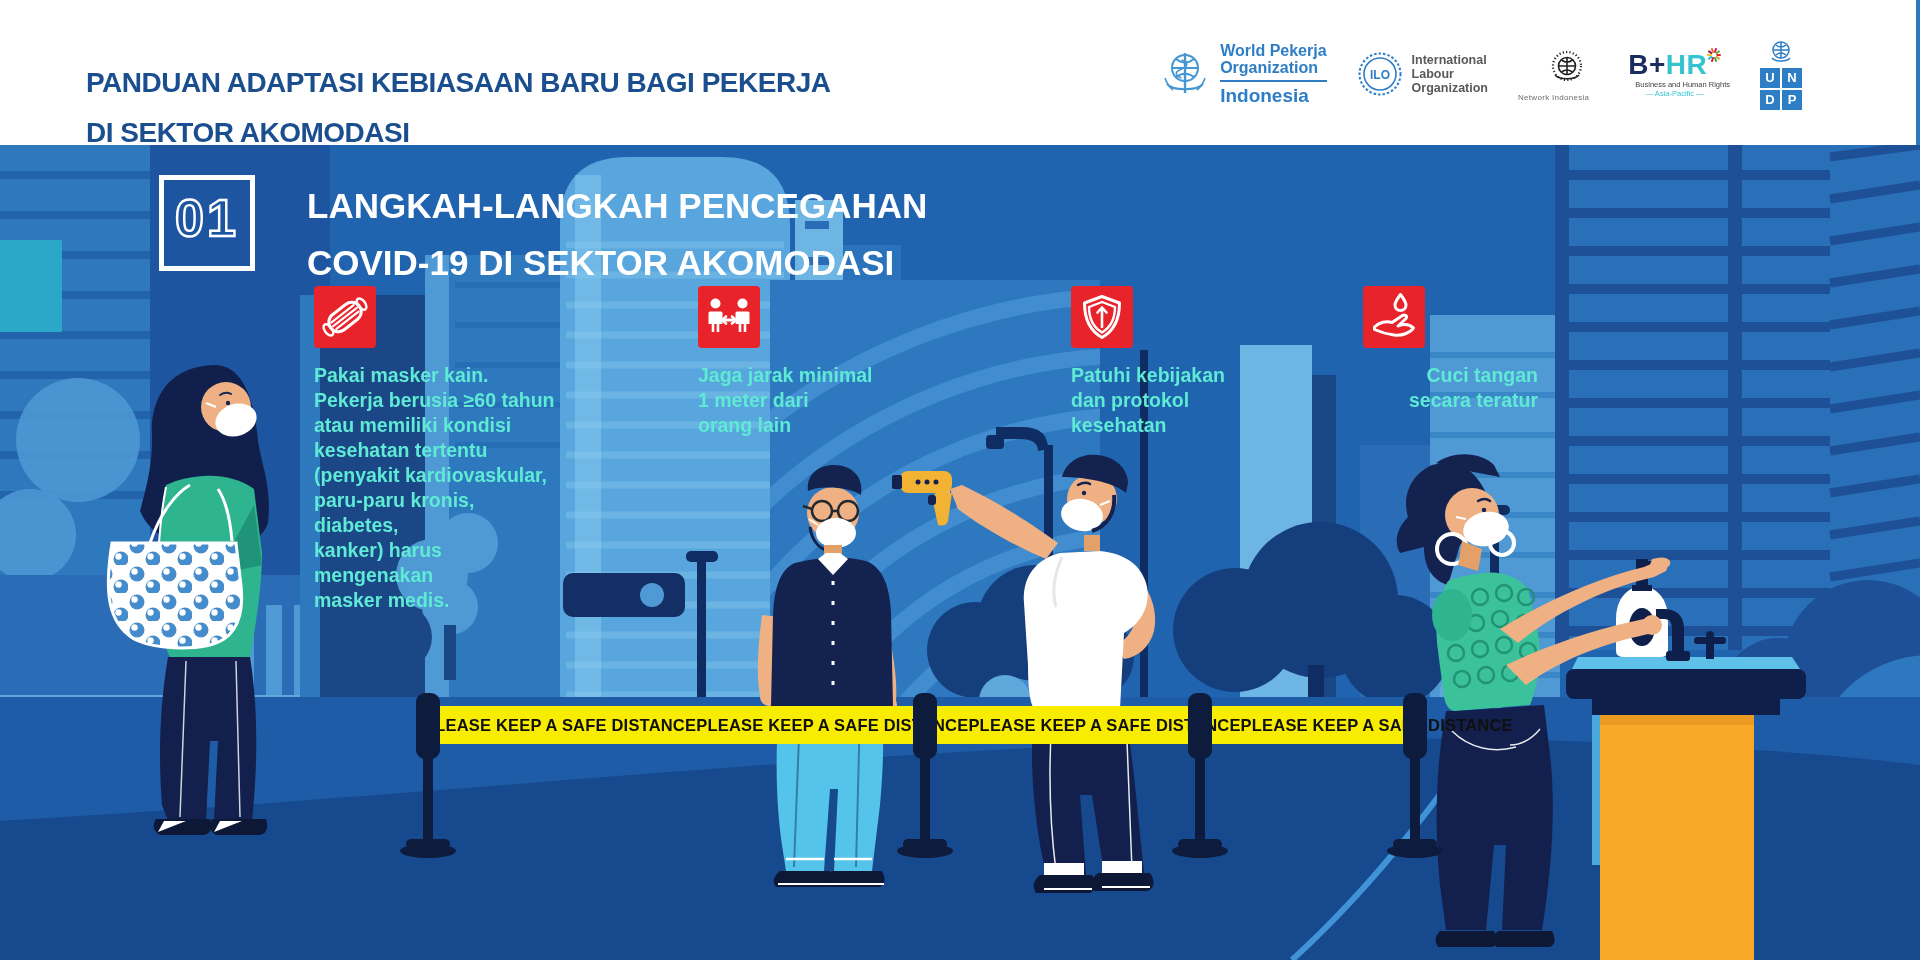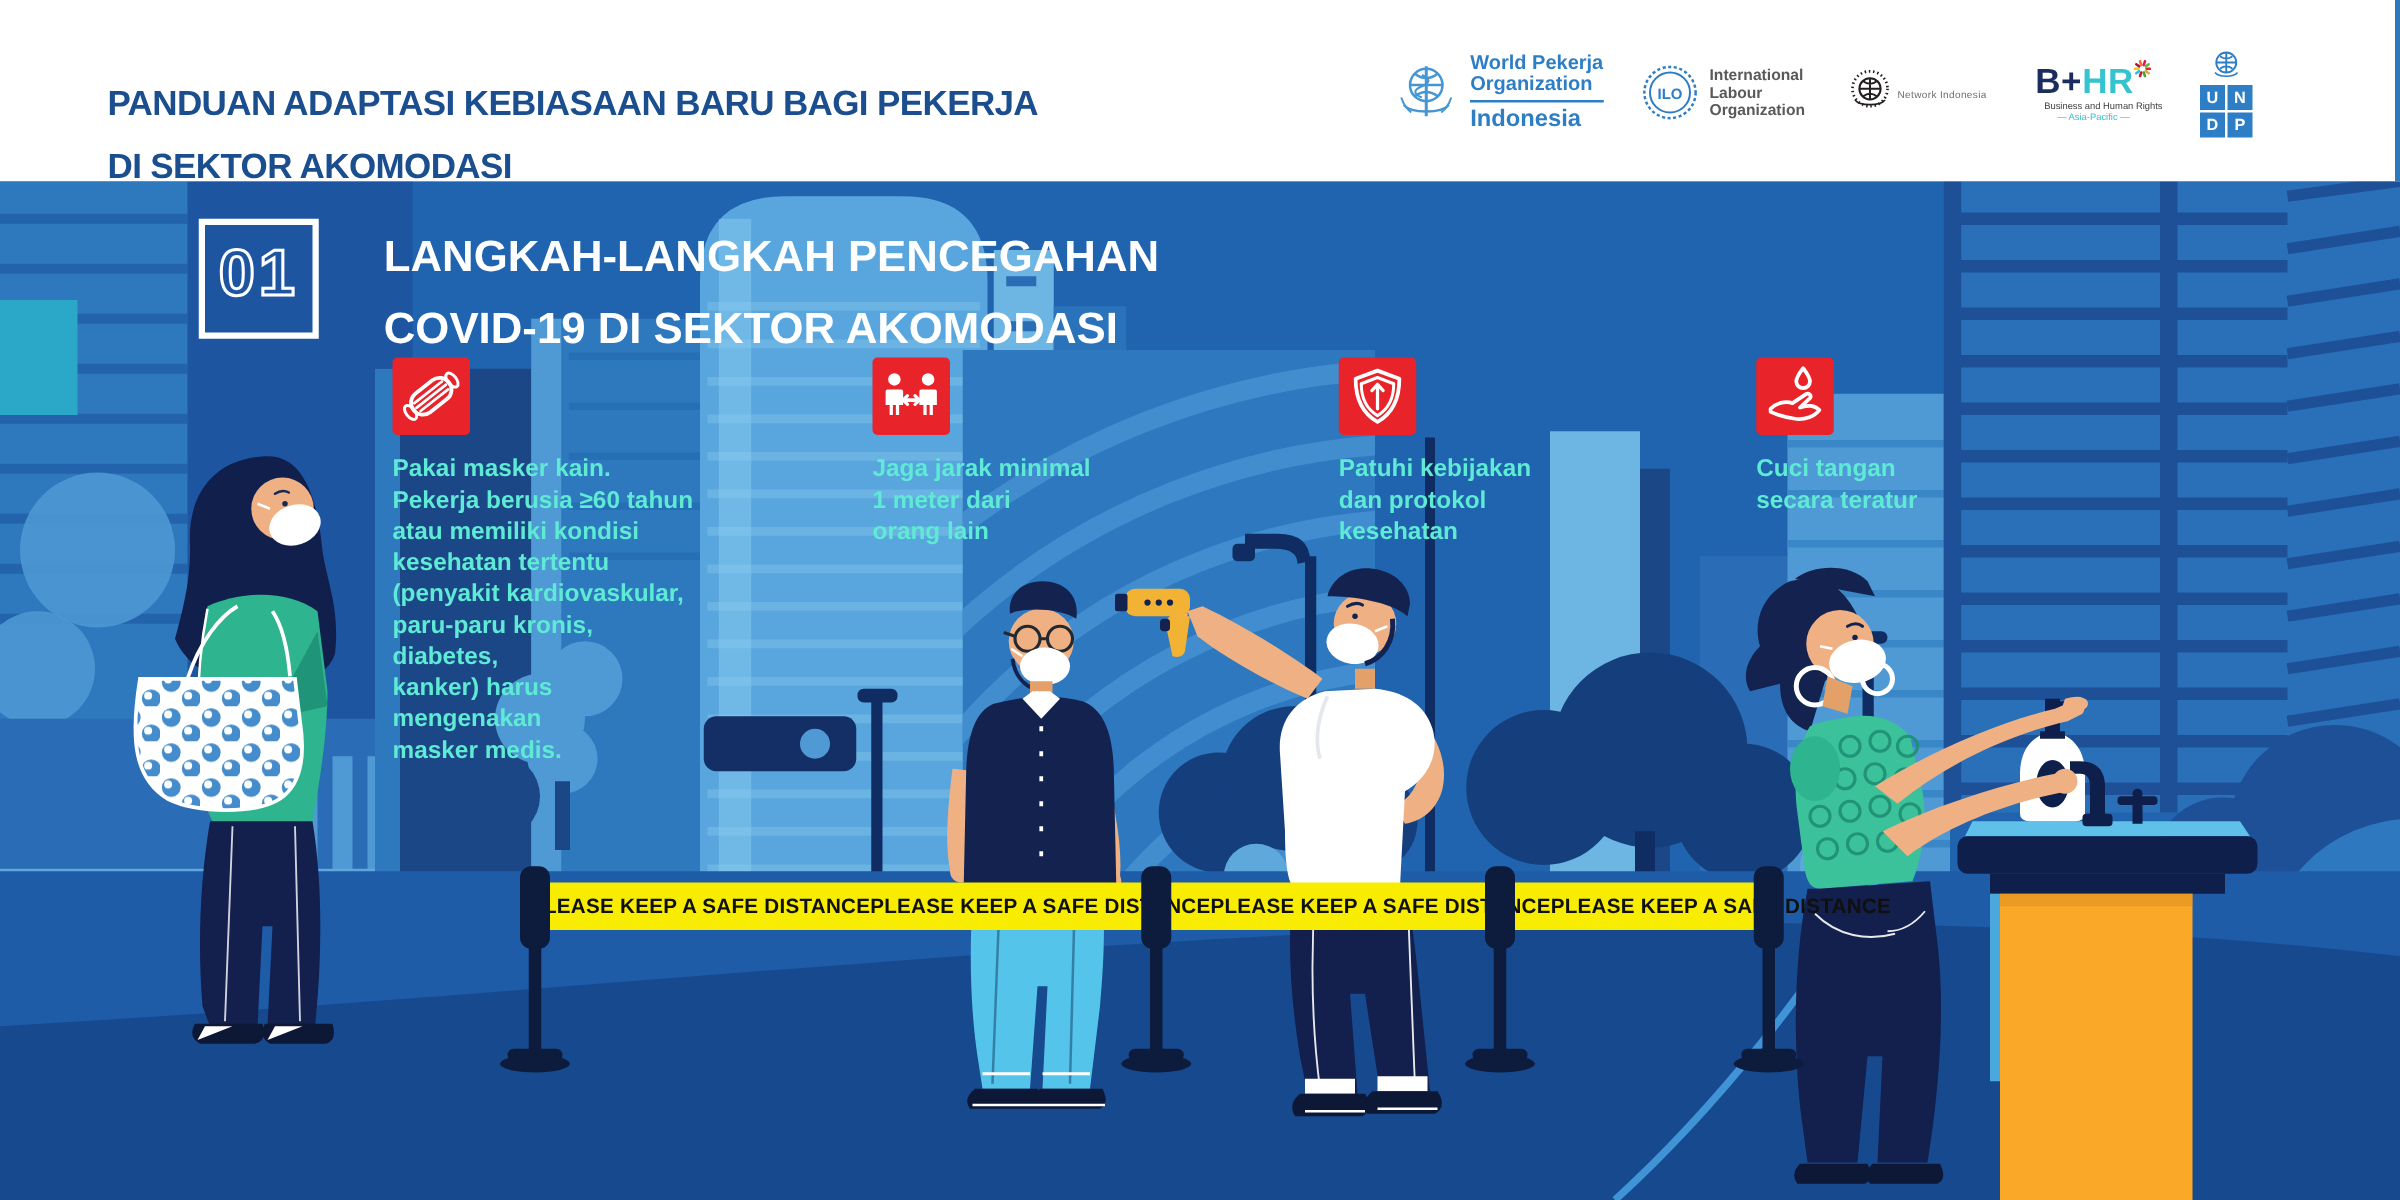--- a/index.html
+++ b/index.html
@@ -10,21 +10,21 @@
   .header{position:absolute;top:0;left:0;width:1920px;height:145px;background:#ffffff;z-index:10;}
   .edge-line{position:absolute;right:0;top:0;width:4px;height:145px;background:#2e79bd;}
   .title{position:absolute;left:86px;top:18px;font-size:28px;line-height:50px;font-weight:bold;
          color:#1b4e8e;letter-spacing:-0.5px;white-space:pre-line;margin-top:40px;}
   .logos{position:absolute;right:118px;top:26px;height:96px;display:flex;align-items:center;gap:30px;}
   .logo{display:flex;align-items:center;gap:9px;}
   .who-text{color:#2e7ec6;font-weight:bold;font-size:16px;line-height:17px;white-space:pre-line;}
   .who-rule{height:2px;background:#2e7ec6;margin:4px 0 3px;}
   .who-country{color:#2e7ec6;font-weight:bold;font-size:19px;}
   .ilo-text{color:#58595b;font-weight:bold;font-size:12.5px;line-height:14px;white-space:pre-line;}
-  .ungc{display:flex;align-items:center;}
+  .ungc{display:flex;flex-direction:column;align-items:flex-end;}
   .ungc-caption{font-size:8px;color:#6d6e71;margin-top:2px;letter-spacing:0.3px;}
   .bhr{display:flex;flex-direction:column;align-items:center;}
   .bhr-mark{display:flex;align-items:flex-start;font-size:28px;font-weight:bold;line-height:27px;letter-spacing:0.5px;}
   .bhr-left{color:#1b2c5e;} .bhr-right{color:#35c4cf;}
   .bhr-line1{font-size:7.5px;color:#414042;margin-top:2px;padding-left:16px;}
   .bhr-line2{font-size:7.5px;color:#35c4cf;}
   .undp{display:flex;flex-direction:column;align-items:center;gap:3px;}
   .undp-grid{display:grid;grid-template-columns:20px 20px;gap:2px;}
   .undp-cell{width:20px;height:20px;background:#2e7ec6;color:#fff;font-weight:bold;font-size:13px;
              display:flex;align-items:center;justify-content:center;}
@@ -413,21 +413,21 @@
           <path stroke-width="3" d="M31,10.5 L48.5,17 C48.5,33 43.5,44.5 31,51.5 C18.5,44.5 13.5,33 13.5,17 Z"></path>
           <path stroke-width="2.4" d="M31,16 L44,21 C44,33 40,41 31,46.5 C22,41 18,33 18,21 Z"></path>
           <path stroke-width="2.6" d="M31,21.5 V41 M31,21.5 L26.5,26.5 M31,21.5 L35.5,26.5"></path>
         </svg>
       </div>
       <div class="step-text">Patuhi kebijakan
 dan protokol
 kesehatan</div>
     </div>
 
-    <div class="step" style="left:1405px;top:141px;width:175px;">
+    <div class="step" style="left:1363px;top:141px;width:175px;text-align:right;">
       <div class="step-icon">
         <svg width="62" height="62" viewBox="0 0 62 62" stroke="#ffffff" fill="none" stroke-linejoin="round" stroke-linecap="round" stroke-width="3">
           <path d="M37.5,8.5 C40.5,12.5 43,16 43,19 a5.5,5.5 0 0 1 -11,0 C32,16 34.5,12.5 37.5,8.5 Z"></path>
           <path d="M11.5,41 C16,36.5 23,34.5 29,36.5 L39.5,29.5 C42,28 44.5,30 43,32.5 L35,40 C41,37.5 47,38.5 50.5,42 C47,47 39,50 31,49 C23,48 16,45.5 11.5,43.5 Z"></path>
         </svg>
       </div>
       <div class="step-text">Cuci tangan
 secara teratur</div>
     </div>
   </div>

